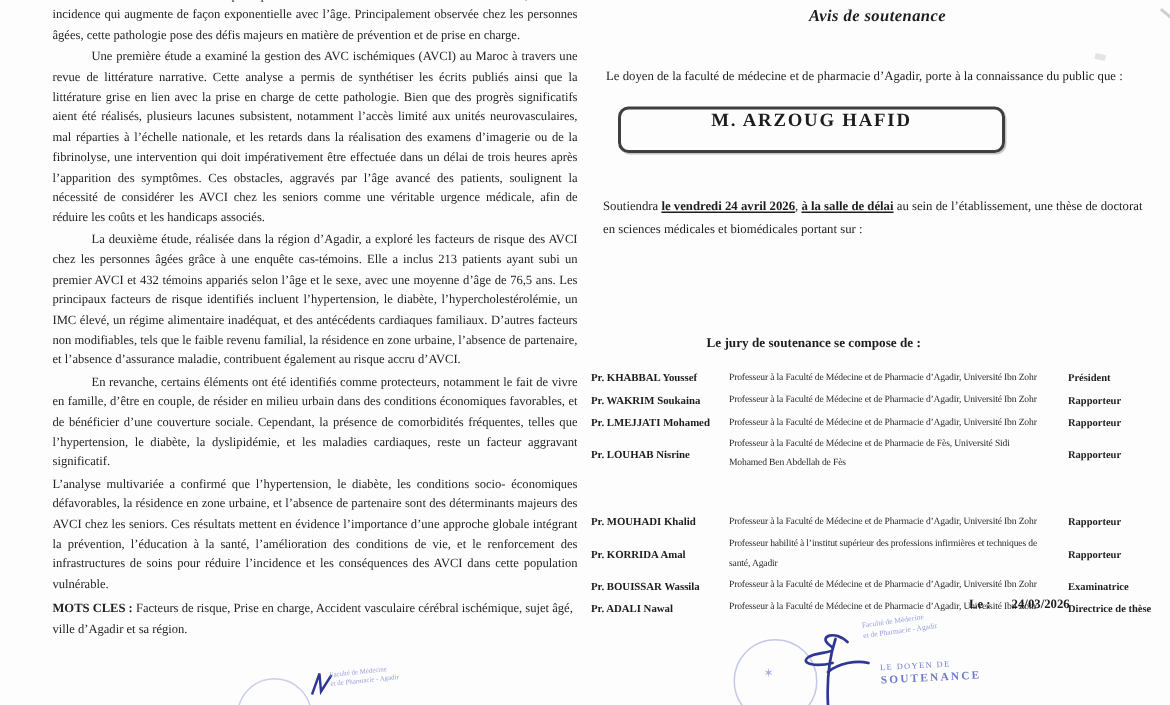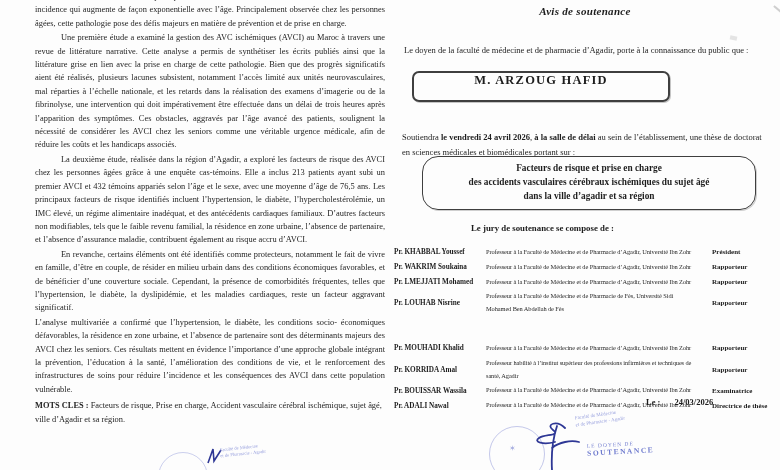--- a/index.html
+++ b/index.html
@@ -17,21 +17,21 @@
   .kw .lbl{font-weight:bold;}
   
   .page-right{position:absolute;left:390px;top:0;width:390px;height:470px;overflow:hidden;}
   .avis-title{position:absolute;top:5px;left:0;width:100%;text-align:center;
               font-size:11px;font-weight:bold;font-style:italic;letter-spacing:.3px;}
   .intro{position:absolute;top:34px;left:14px;width:360px;font-size:8.5px;line-height:15.5px;text-align:left;}
   .cand-box{position:absolute;top:71px;left:22px;width:254px;height:27px;border:2px solid #3f3f3f;
             border-radius:7px;box-shadow:1px 1px 0 rgba(0,0,0,.22);display:flex;justify-content:center;}
   .cand-box span{font-size:12.5px;font-weight:bold;letter-spacing:1.2px;}
   .defense{position:absolute;top:121px;left:12px;width:364px;font-size:8.5px;line-height:15.5px;}
-  .defense b{font-weight:bold;}
+  .defense b{font-weight:bold;text-decoration:underline;}
   .thesis-box{position:absolute;top:156px;left:32px;width:324px;border:1.8px solid #3f3f3f;
               border-radius:16px;padding:5px 4px 6px;box-shadow:1px 1px 0 rgba(0,0,0,.18);}
   .thesis-box div{text-align:center;font-weight:bold;font-size:9.3px;line-height:13.8px;}
   .jury-head{position:absolute;top:223px;left:36px;font-size:8.8px;font-weight:bold;padding-left:45px;}
   .jury{position:absolute;top:246px;left:4px;width:382px;}
   .jury-row{position:relative;padding-left:92px;margin-bottom:2px;min-height:12.5px;}
   .jury-row.gap{margin-top:26px;}
   .j-name{position:absolute;left:0;top:50%;transform:translateY(-50%);font-weight:bold;font-size:7.2px;white-space:nowrap;}
   .j-affil{font-size:6.4px;line-height:12.8px;letter-spacing:-.1px;color:#2a2a2a;white-space:nowrap;}
   .j-role{position:absolute;left:318px;top:50%;transform:translateY(-50%);font-weight:bold;font-size:7px;white-space:nowrap;}
@@ -90,25 +90,20 @@
     <div class="avis-title">Avis de soutenance</div>
 
     <p class="intro">Le doyen de la faculté de médecine et de pharmacie d’Agadir, porte à la connaissance du public que :</p>
 
     <div class="cand-box">
       <span>M. ARZOUG HAFID</span>
     </div>
 
     <p class="defense"><span>Soutiendra </span><b>le vendredi 24 avril 2026</b><span>, </span><b>à la salle de délai</b><span> au sein de l’établissement, une thèse de doctorat en sciences médicales et biomédicales portant sur :</span></p>
 
-    <div class="thesis-box" id="thesisBox">
-        <div>Facteurs de risque et prise en charge</div>
-        <div>des accidents vasculaires cérébraux ischémiques du sujet âgé</div>
-        <div>dans la ville d’agadir et sa région</div>
-      </div>
 
     <div class="jury-head">Le jury de soutenance se compose de :</div>
 
     <div class="jury" id="juryRows">
         <div class="jury-row">
           <span class="j-name">Pr. KHABBAL Youssef</span>
           <div>
             <div class="j-affil">Professeur à la Faculté de Médecine et de Pharmacie d’Agadir, Université Ibn Zohr</div>
           </div>
           <span class="j-role">Président</span>

